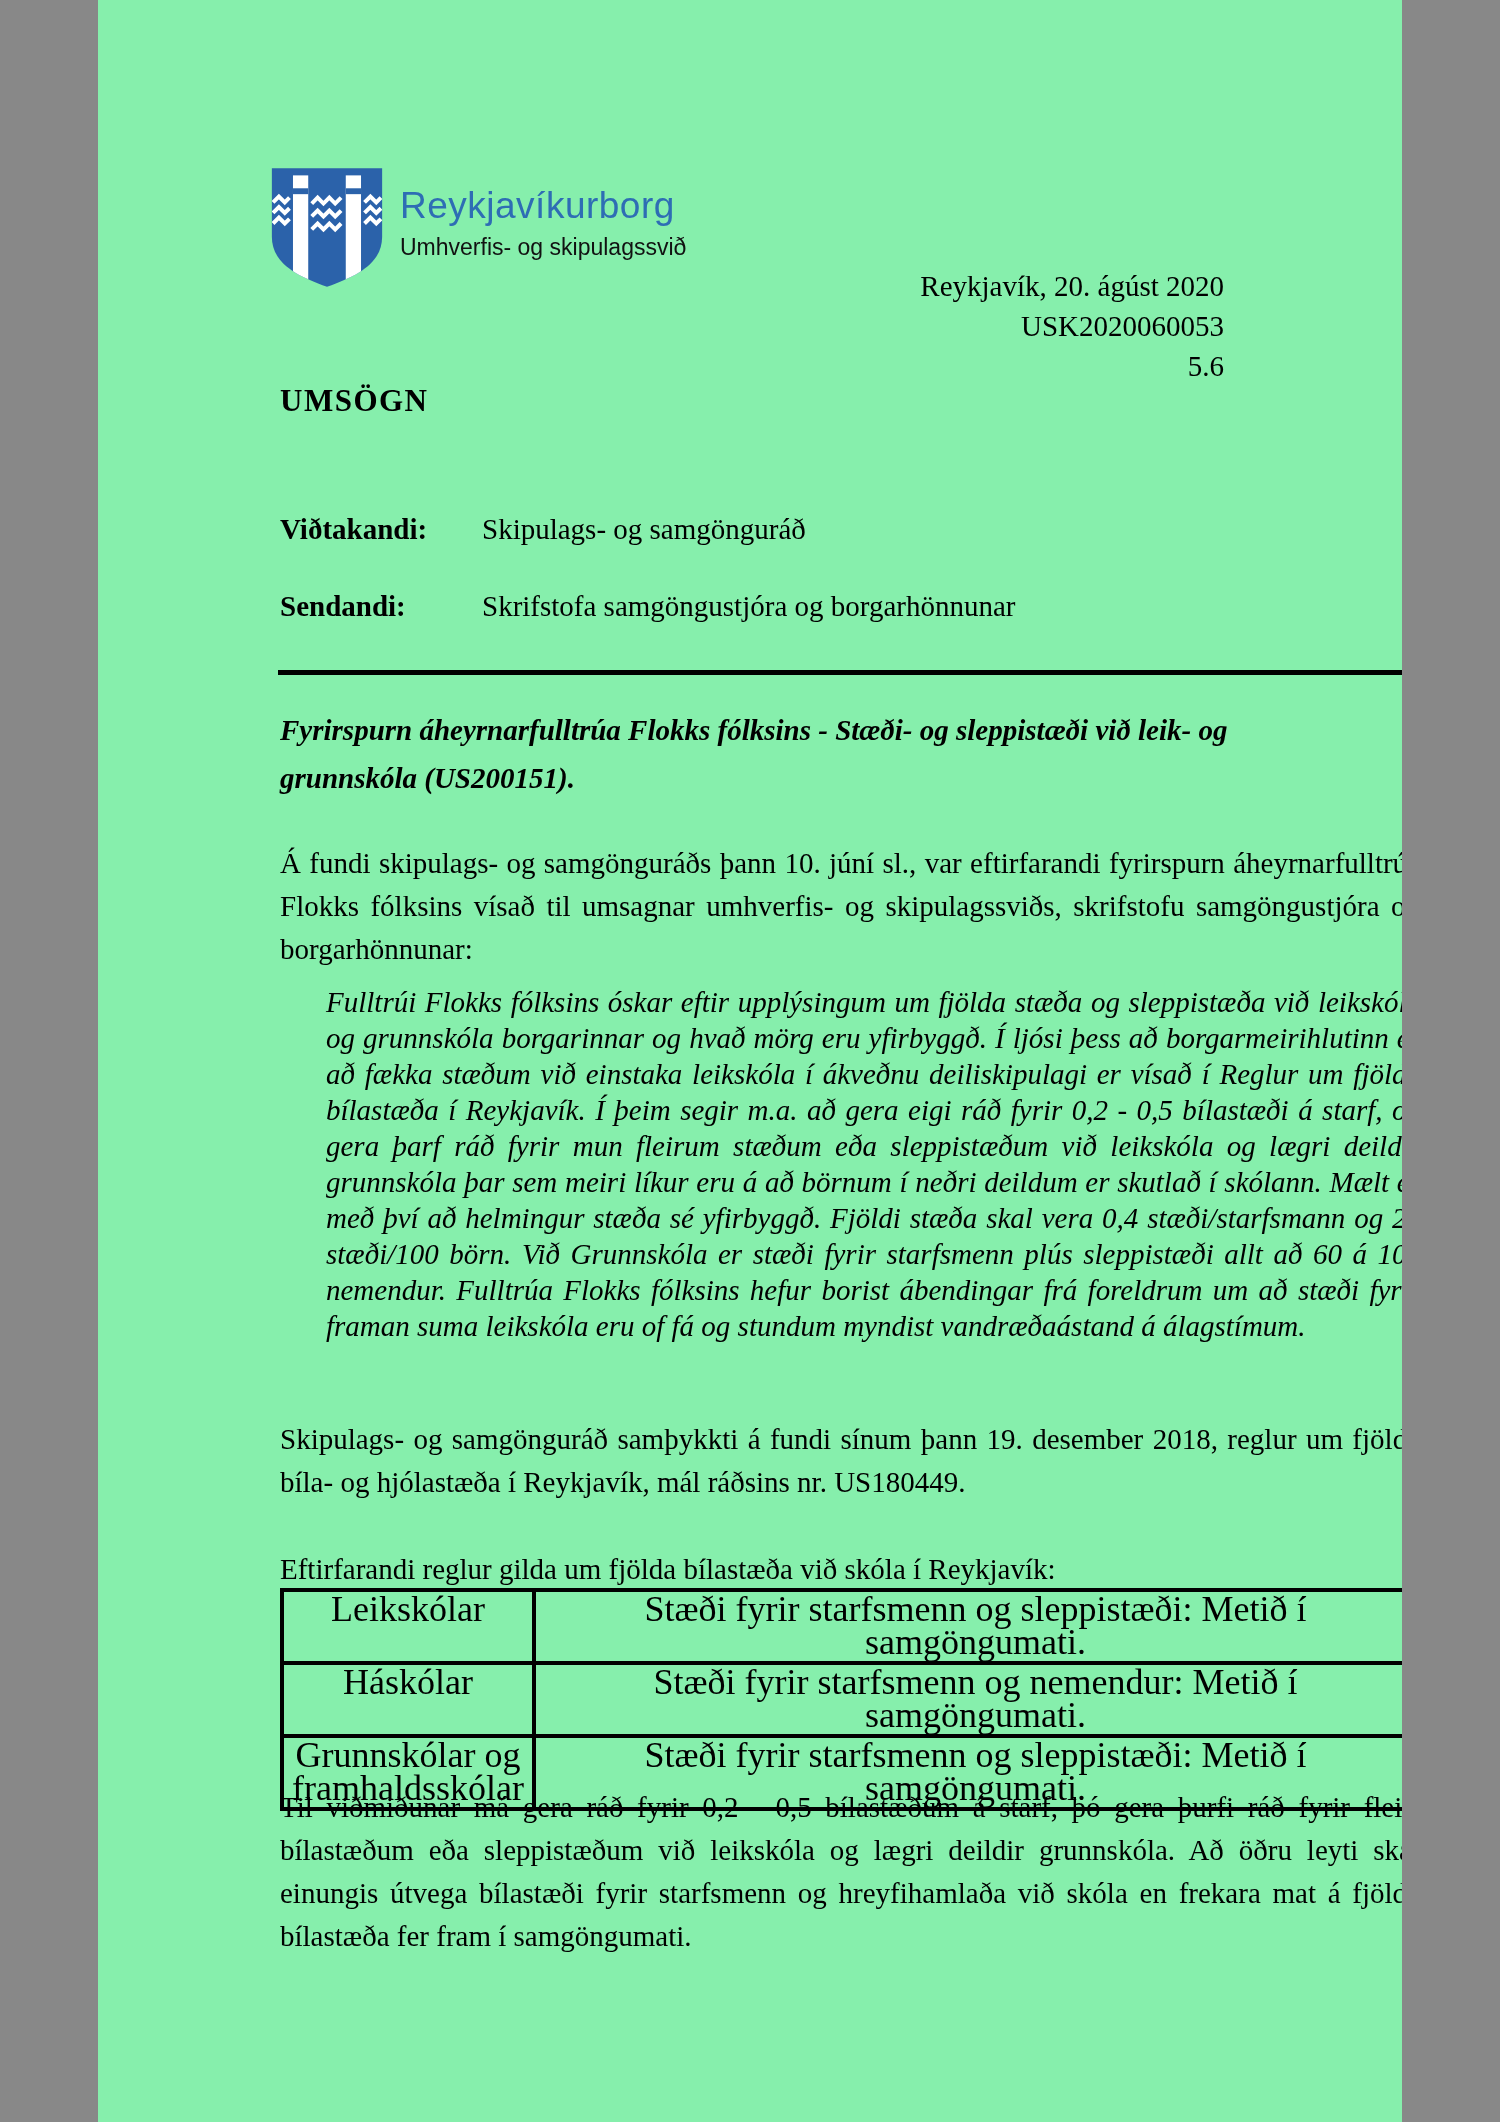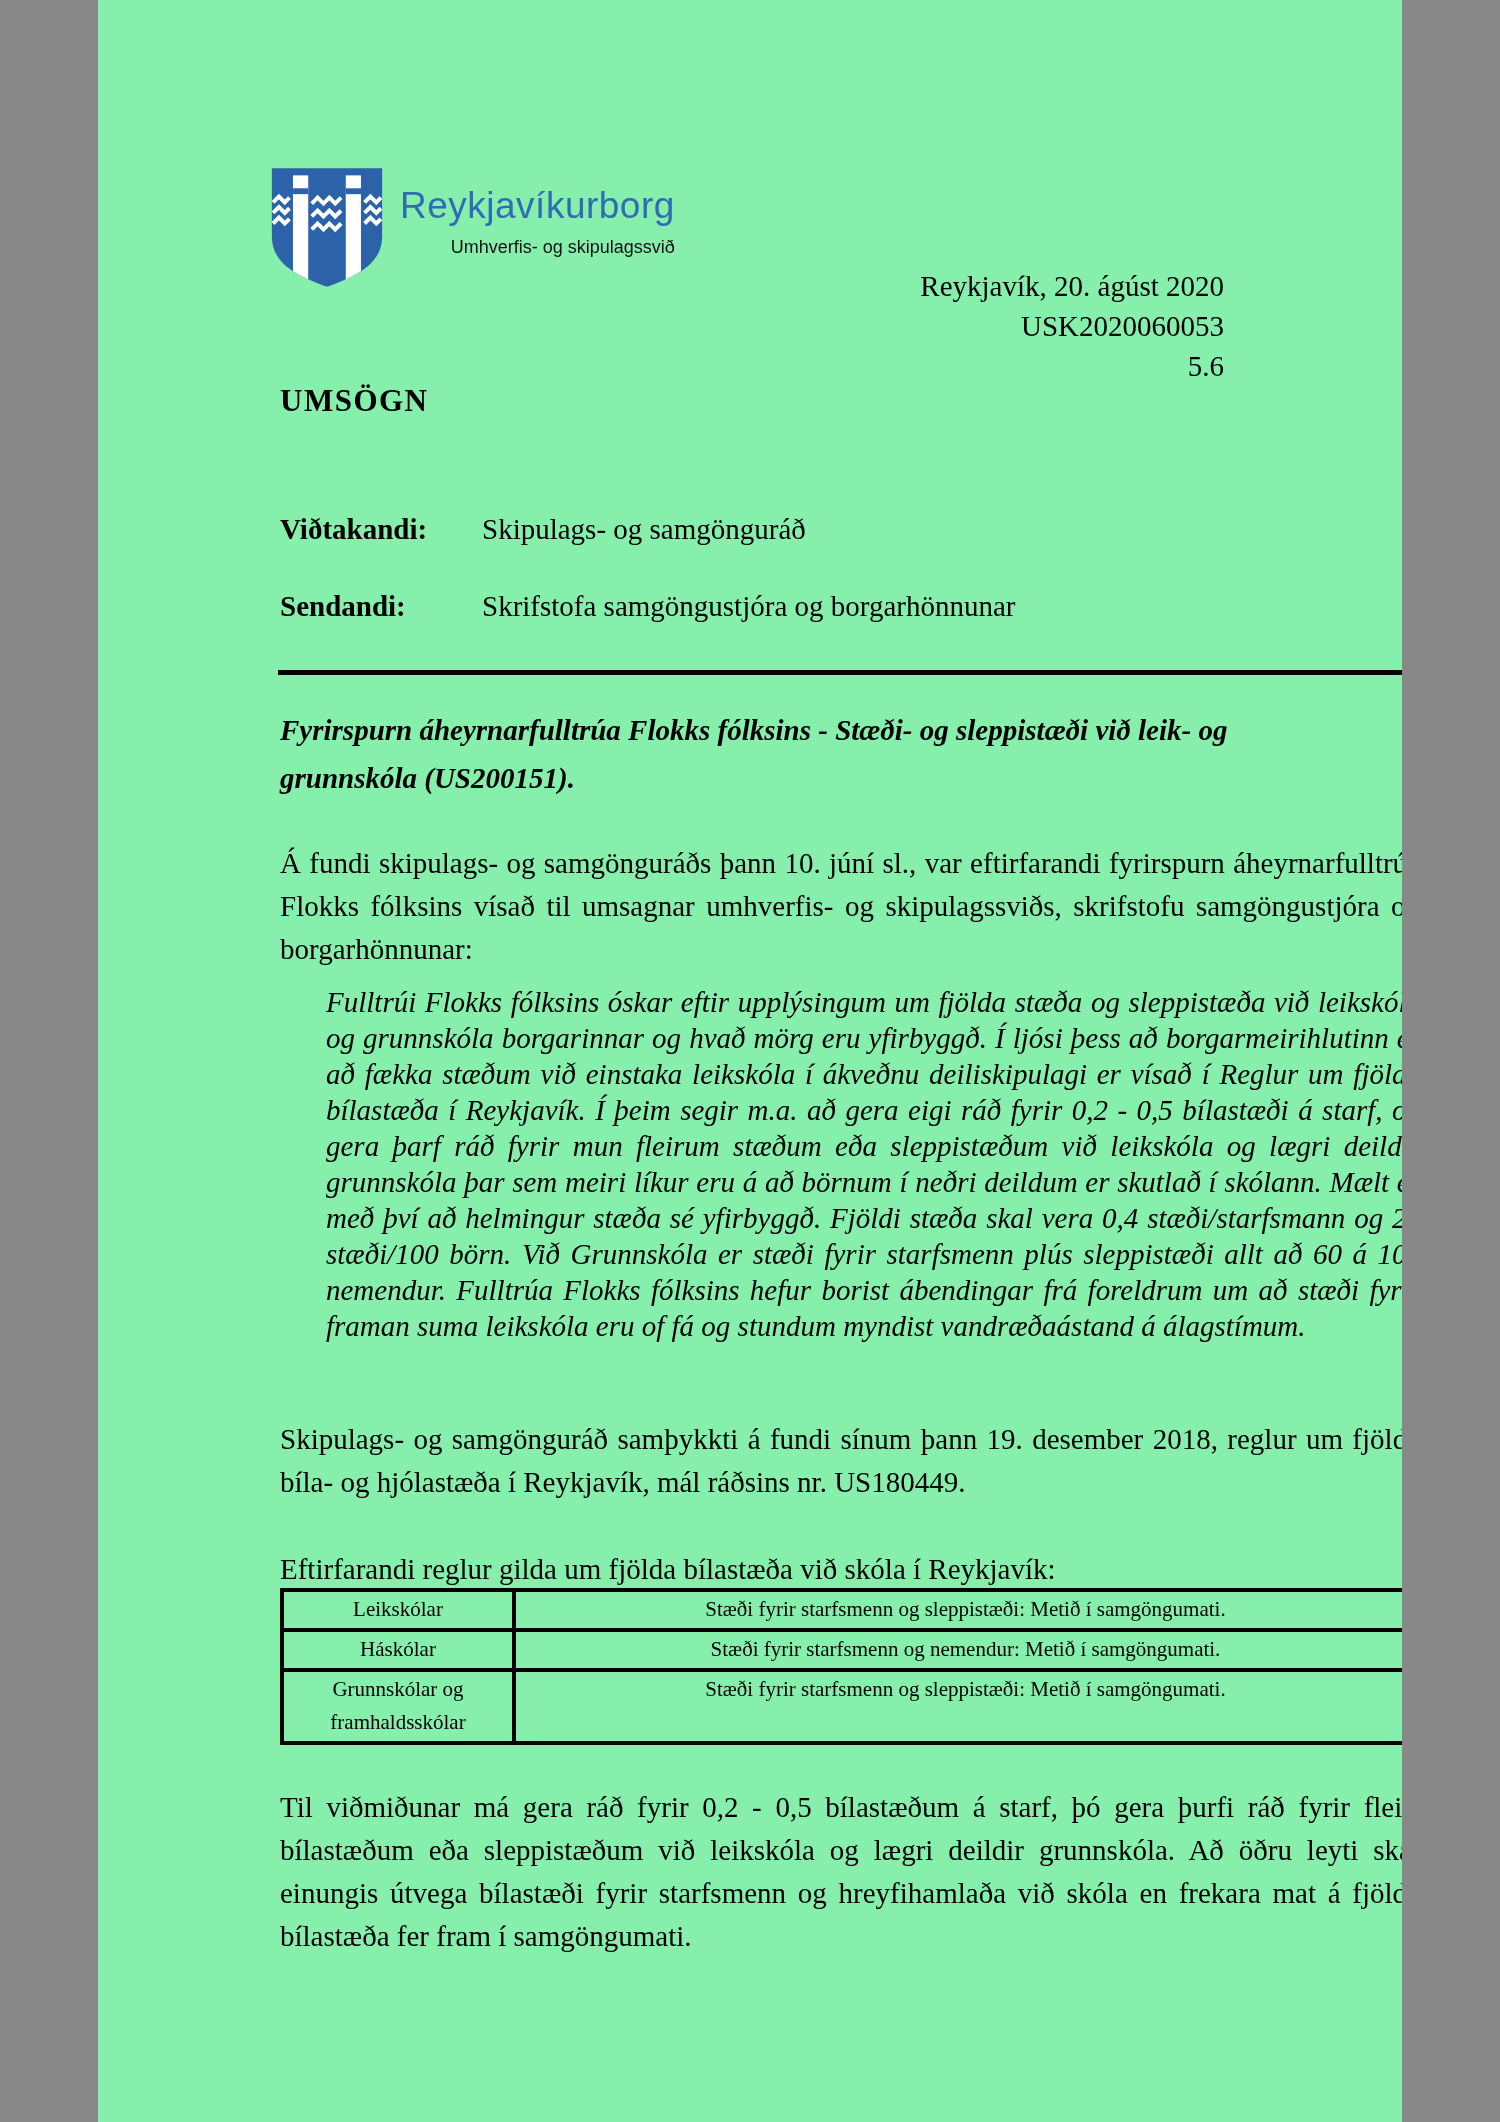--- a/index.html
+++ b/index.html
@@ -10,21 +10,21 @@
     font-family:"Liberation Serif", serif;
     color:#000;
     overflow:hidden;
     margin:0 auto;
   }
   
   .logo{position:absolute;left:170px;top:166px;display:flex;align-items:flex-start;}
   .logo svg{display:block;width:118px;height:122px;}
   .logo-text{margin-left:14px;padding-top:20px;font-family:"Liberation Sans", sans-serif;}
   .logo-org{font-size:37px;line-height:40px;color:#2e6db4;letter-spacing:0.5px;}
-  .logo-div{font-size:18px;line-height:30px;color:#111;margin-top:6px;text-align:right;}
+  .logo-div{font-size:23px;line-height:30px;color:#111;margin-top:6px;text-align:right;}
   
   .meta{position:absolute;top:266px;right:178px;text-align:right;font-size:29px;line-height:40px;}
   
   .doc-title{position:absolute;left:182px;top:383px;width:1140px;text-align:left;
     font-size:31px;font-weight:bold;letter-spacing:1.5px;}
   
   .addr{position:absolute;left:182px;top:512px;font-size:29px;line-height:34px;}
   .addr-row{margin-bottom:43px;}
   .addr-label{display:inline-block;width:202px;font-weight:bold;}
   
@@ -36,21 +36,21 @@
   .para{position:absolute;left:182px;width:1140px;font-size:29px;line-height:43px;text-align:justify;}
   .p-intro{top:842px;}
   .quote{position:absolute;left:228px;top:984px;width:1095px;
     font-style:italic;font-size:29px;line-height:36px;text-align:justify;}
   .p-approval{top:1418px;}
   .p-rules{top:1548px;text-align:left;}
   .p-guideline{top:1786px;}
   .bold{font-weight:normal;}
   
   .rules-table{position:absolute;left:182px;top:1588px;width:1139px;
-    border-collapse:collapse;font-size:21px;line-height:33px;}
+    border-collapse:collapse;font-size:36px;line-height:33px;}
   .rules-table td{border:4px solid #000;text-align:center;vertical-align:top;padding:1px 8px 2px;}
   .rules-table td.c1{width:212px;}
 </style>
 </head>
 <body>
 
 <div class="page">
 
   <div class="logo">
     <svg viewBox="0 0 100 104">

